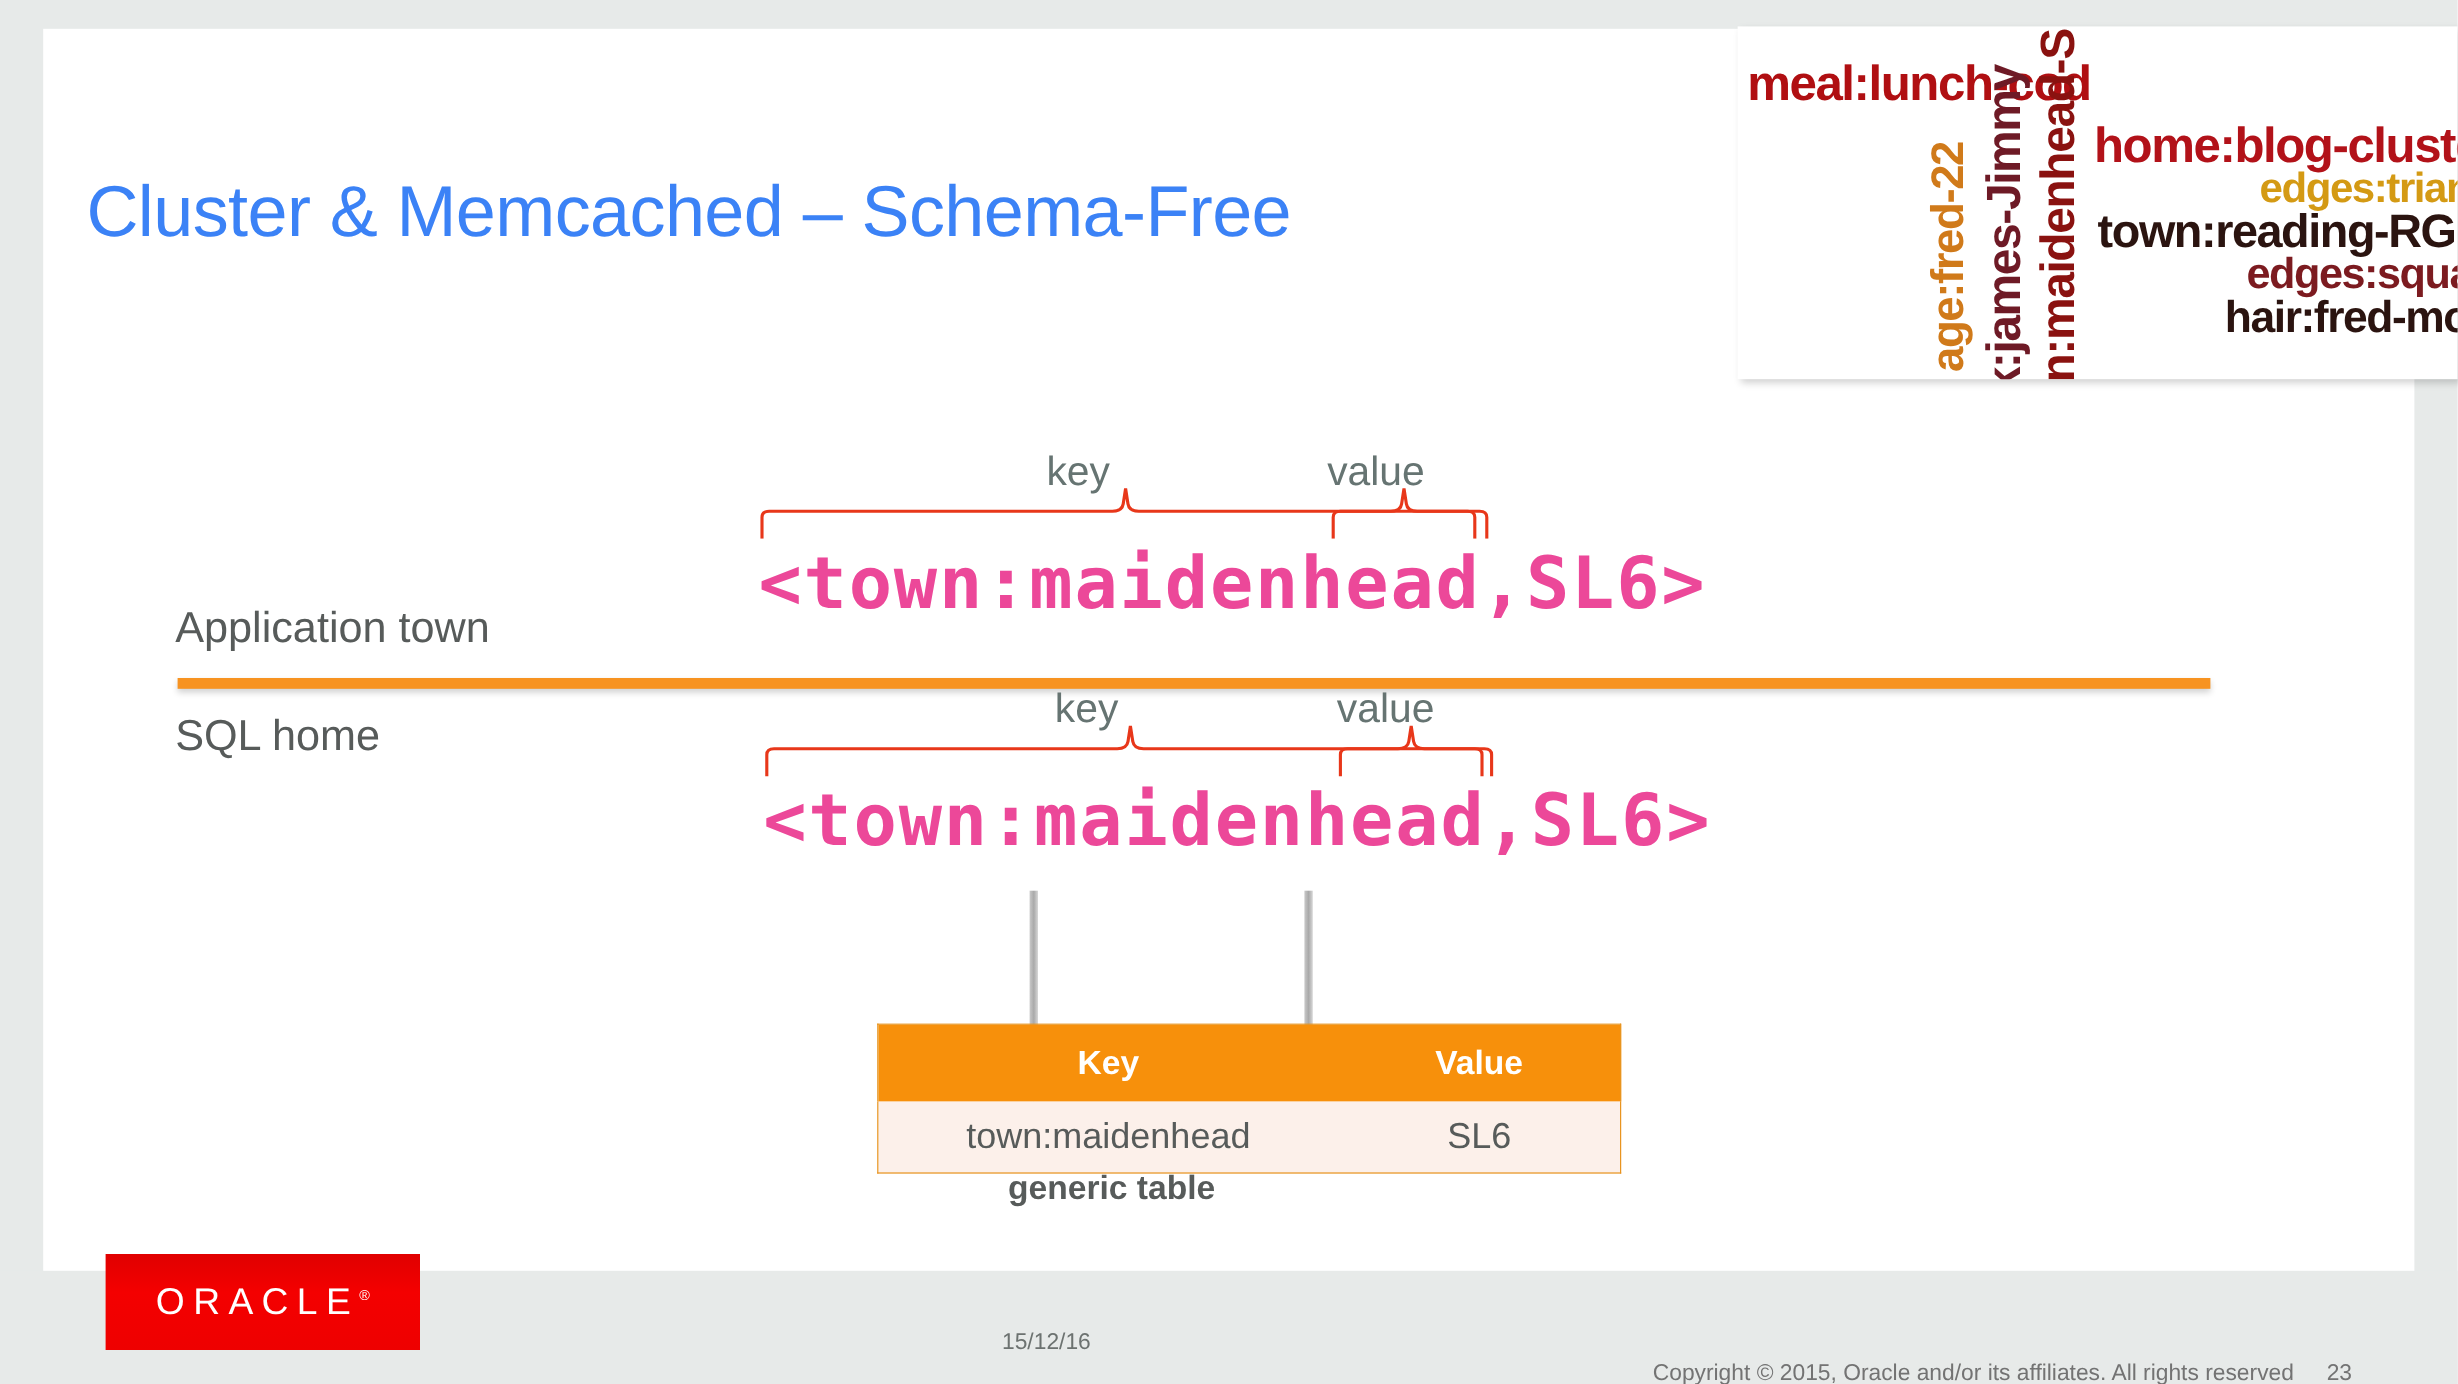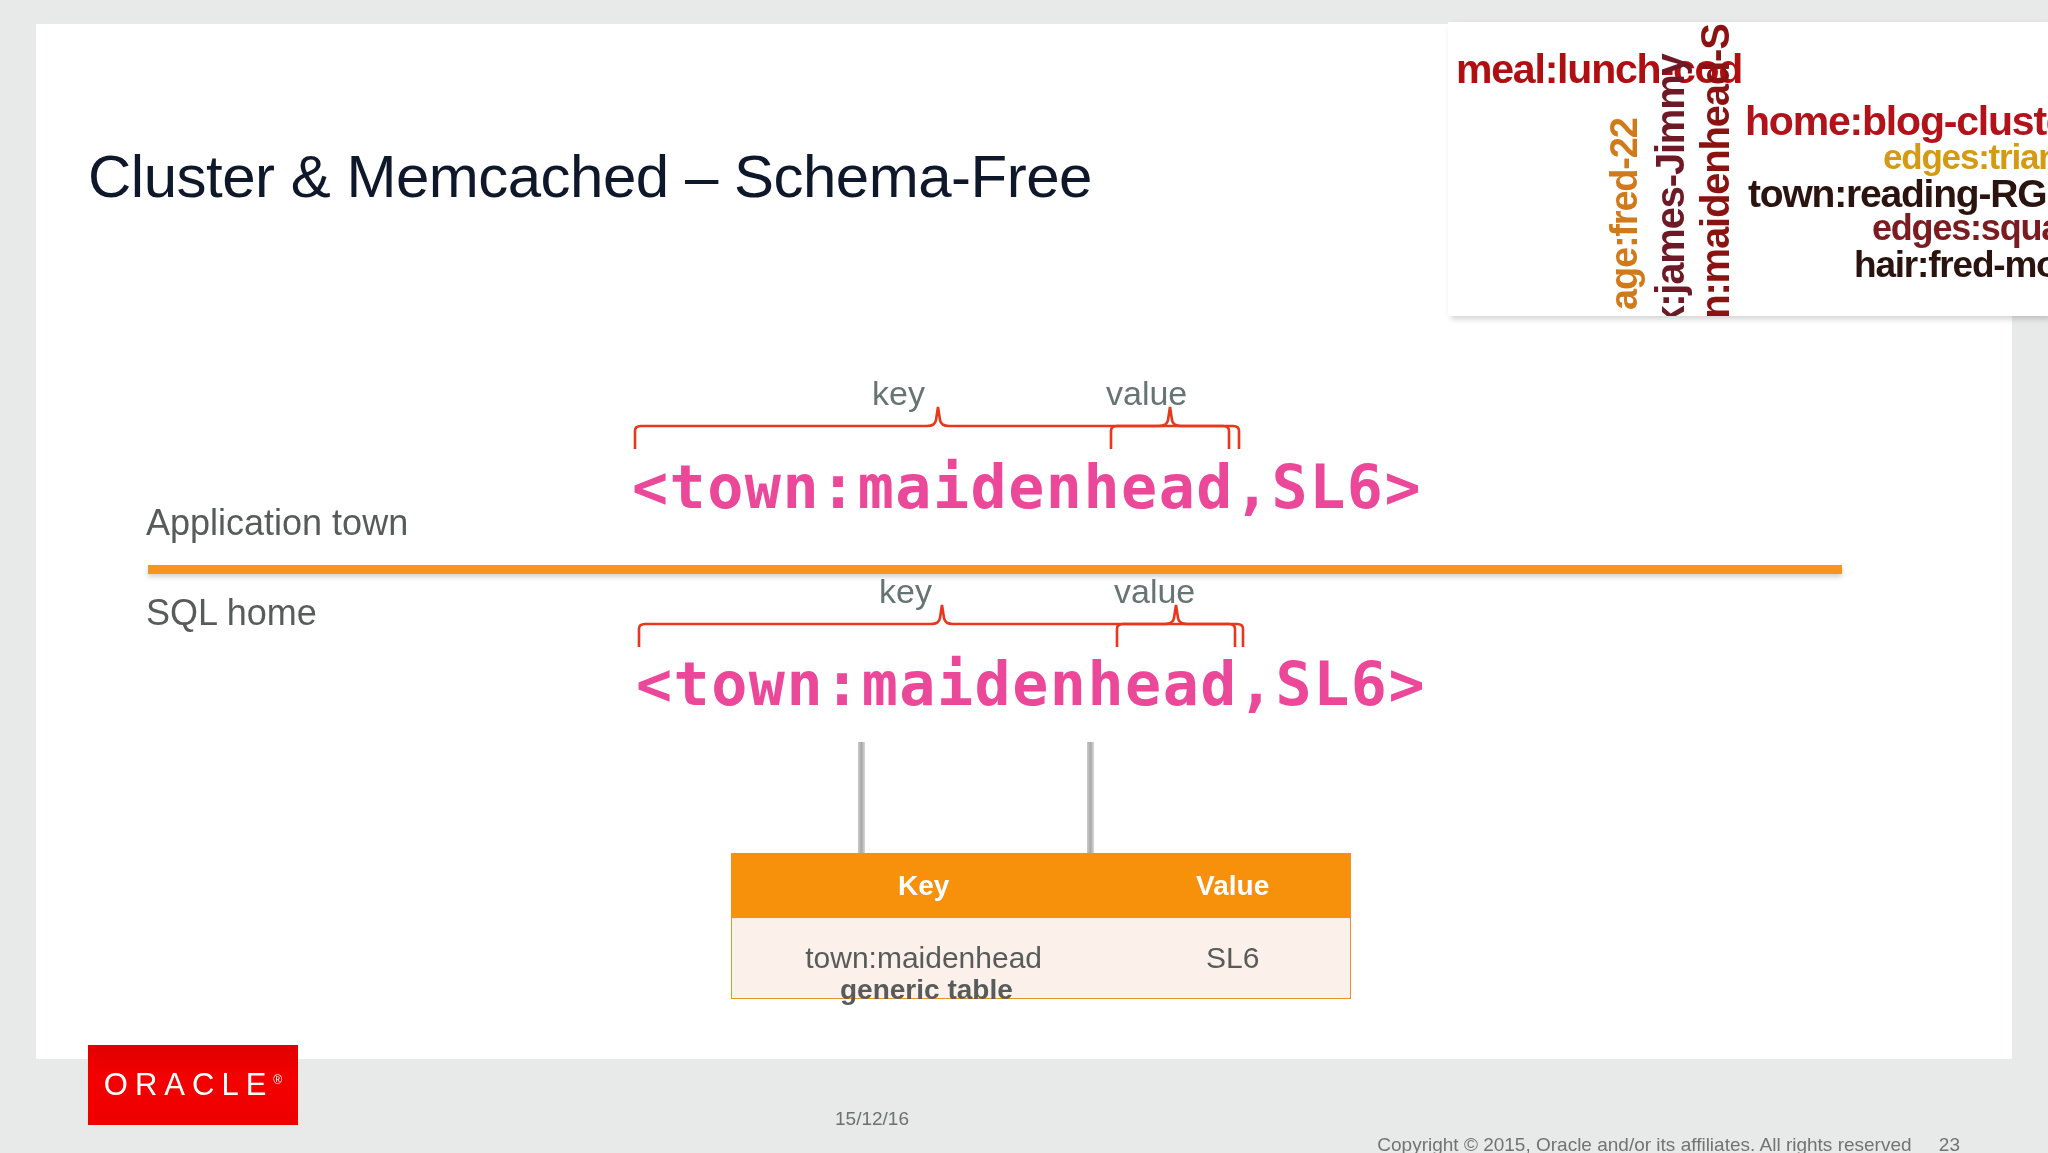--- a/index.html
+++ b/index.html
@@ -13,23 +13,23 @@
     position:absolute;
     left:36px; top:24px;
     width:1976px; height:1105px;
     background:#ffffff;
     overflow:visible;
   }
 
   
   #title{
     position:absolute;
-    left:52px; top:118px;
+    left:36px; top:118px;
     font-size:60px;
-    color:#0f172a;
+    color:#3b82f6;
     font-weight:400;
     letter-spacing:-0.5px;
     white-space:nowrap;
   }
 
   
   #wordcloud{
     position:absolute;
     left:1412px; top:-2px;
     width:600px; height:294px;
@@ -106,21 +106,21 @@
     font-weight:700;
     height:64px;
     padding:0;
     text-align:center;
   }
   #gtable td{
     background:#fcf0ea;
     color:#575b5a;
     font-size:30px;
     font-weight:400;
-    height:80px;
+    height:59px;
     padding:0;
     text-align:center;
   }
   #gtable .colkey{ width:62%; }
   #gtable .colval{ width:38%; }
   #caption-wrap{
     position:absolute;
     left:804px; top:950px;
     font-size:28px;
     font-weight:700;
@@ -131,21 +131,21 @@
   
   #footer{
     position:absolute;
     left:0; top:1059px;
     width:2048px; height:94px;
     background:#e7eae9;
   }
   #oracle-logo{
     position:absolute;
     left:88px; top:1045px;
-    width:210px; height:80px;
+    width:262px; height:80px;
     background:linear-gradient(180deg,#e00000 0%,#f40000 40%,#ee0000 100%);
     display:flex; align-items:center; justify-content:center;
   }
   #oracle-wordmark{
     color:#ffffff;
     font-size:31px;
     font-weight:400;
     letter-spacing:7px;
     font-family:"Liberation Sans", sans-serif;
   }

